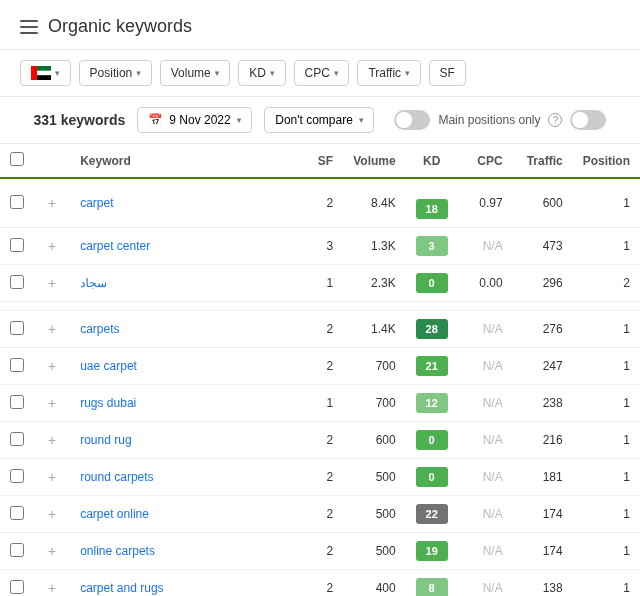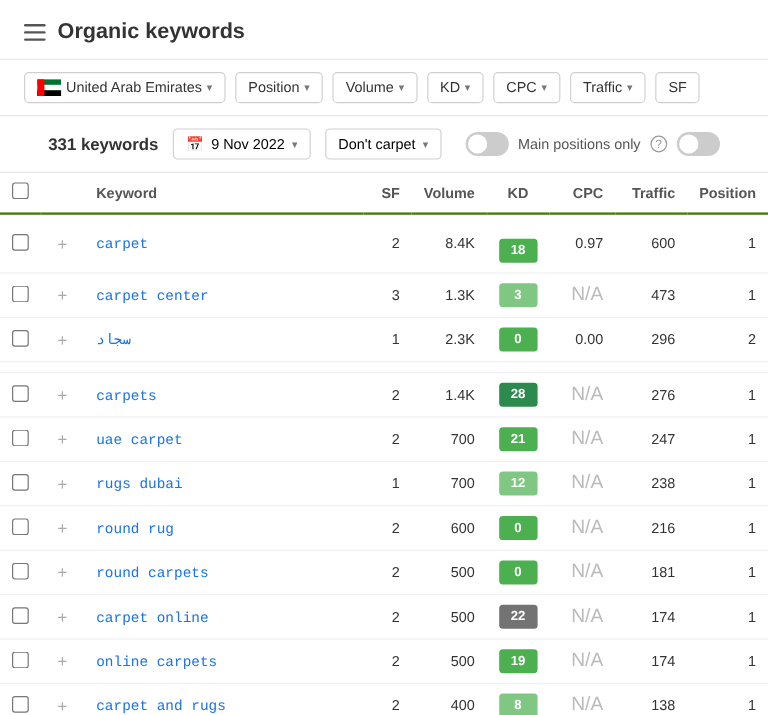--- a/index.html
+++ b/index.html
@@ -1,19 +1,19 @@
 <!DOCTYPE html>
 <html><head>
   <meta charset="utf-8">
   <style>
     * { box-sizing: border-box; margin: 0; padding: 0; }
     body { font-family: -apple-system, BlinkMacSystemFont, 'Segoe UI', sans-serif; font-size: 13px; color: #333; background: #fff; }
     
     .header { padding: 16px 20px 12px; border-bottom: 1px solid #e8e8e8; }
-    .header h1 { font-size: 18px; font-weight: 700; display: flex; align-items: center; gap: 10px; }
+    .header h1 { font-size: 18px; font-weight: 400; display: flex; align-items: center; gap: 10px; }
     .menu-icon { width: 18px; height: 14px; display: flex; flex-direction: column; justify-content: space-between; cursor: pointer; }
     .menu-icon span { display: block; height: 2px; background: #555; border-radius: 1px; }
     
     .filters { padding: 10px 20px; display: flex; gap: 8px; flex-wrap: wrap; border-bottom: 1px solid #e8e8e8; }
     .filter-btn { display: flex; align-items: center; gap: 4px; padding: 5px 10px; border: 1px solid #d0d0d0; border-radius: 4px; background: #fff; cursor: pointer; font-size: 12px; color: #333; white-space: nowrap; }
     .chevron { font-size: 9px; color: #777; }
     
     .toolbar { padding: 10px 20px; display: flex; align-items: center; gap: 12px; border-bottom: 1px solid #e8e8e8; justify-content: center; }
     .keyword-count { font-weight: 600; font-size: 14px; }
     .date-btn { display: flex; align-items: center; gap: 6px; padding: 5px 10px; border: 1px solid #d0d0d0; border-radius: 4px; background: #fff; cursor: pointer; font-size: 12px; }
@@ -26,28 +26,28 @@
     
     .table-container { overflow-x: auto; }
     table { width: 100%; border-collapse: collapse; }
     thead tr { border-bottom: 2px solid #4d7c0f; }
     thead th { padding: 8px 10px; text-align: left; font-size: 12px; font-weight: 600; color: #555; white-space: nowrap; }
     thead th.right { text-align: right; }
     tbody tr { border-bottom: 1px solid #f0f0f0; }
     tbody td { padding: 8px 10px; font-size: 12px; color: #333; white-space: nowrap; }
     tbody td.right { text-align: right; }
     
-    .keyword-link { color: #1a73e8; text-decoration: none; cursor: pointer; font-family: Liberation Mono, monospace; }
+    .keyword-link { color: #1a73e8; text-decoration: none; cursor: pointer; }
     
     .row-check { width: 14px; height: 14px; border: 1px solid #ccc; border-radius: 2px; cursor: pointer; }
     .plus-icon { color: #aaa; font-size: 14px; cursor: pointer; padding: 0 4px; }
     
     .kd-badge { display: inline-flex; align-items: center; justify-content: center; width: 32px; height: 20px; border-radius: 3px; font-size: 11px; font-weight: 600; color: #fff; }
     
-    .na-text { color: #bbb; font-size: 16px; }
+    .na-text { color: #bbb; font-size: 12px; }
     
     .col-check { width: 20px; }
     .col-plus { width: 20px; }
     .col-keyword { min-width: 200px; }
     .col-sf { width: 40px; text-align: right; }
     .col-volume { width: 60px; text-align: right; }
     .col-kd { width: 50px; text-align: center; }
     .col-cpc { width: 55px; text-align: right; }
     .col-traffic { width: 60px; text-align: right; }
     .col-position { width: 60px; text-align: right; }
@@ -73,21 +73,20 @@
 <div class="filters">
   <button class="filter-btn">
     <span style="display:inline-flex;align-items:center;gap:4px;">
 
       <svg width="20" height="14" viewBox="0 0 20 14">
         <rect width="20" height="14" fill="#00732f"></rect>
         <rect y="4.67" width="20" height="4.67" fill="white"></rect>
         <rect y="9.33" width="20" height="4.67" fill="#000000"></rect>
         <rect width="6" height="14" fill="#FF0000"></rect>
       </svg>
-      <span>United Arab Emirates</span>
     </span>
     <span class="chevron">▾</span>
   </button>
   <button class="filter-btn">
     <span>Position</span>
     <span class="chevron">▾</span>
   </button>
   <button class="filter-btn">
     <span>Volume</span>
     <span class="chevron">▾</span>
@@ -110,21 +109,21 @@
 </div>
 
 <div class="toolbar">
   <span class="keyword-count">331 keywords</span>
   <button class="date-btn">
     <span>📅</span>
     <span>9 Nov 2022</span>
     <span class="chevron">▾</span>
   </button>
   <button class="compare-btn">
-    <span>Don't carpet</span>
+    <span>Don't compare</span>
     <span class="chevron">▾</span>
   </button>
   <div class="toggle-container">
     <div class="toggle">
       <div class="toggle-knob"></div>
     </div>
     <span class="toggle-label">Main positions only</span>
     <span class="help-icon">?</span>
     <div class="toggle">
       <div class="toggle-knob"></div>

